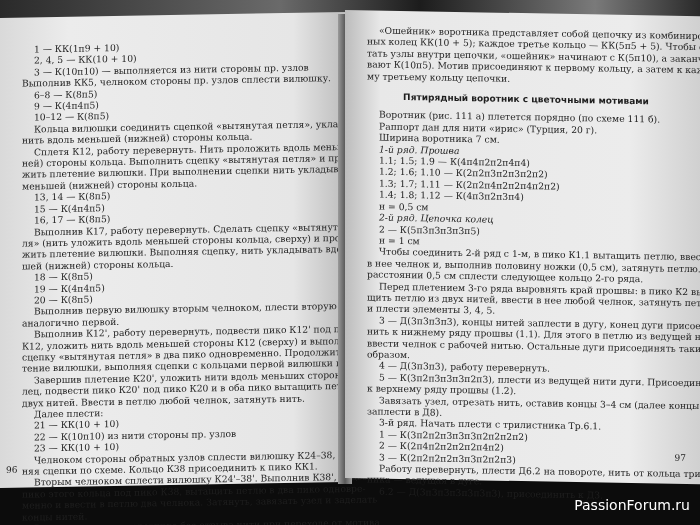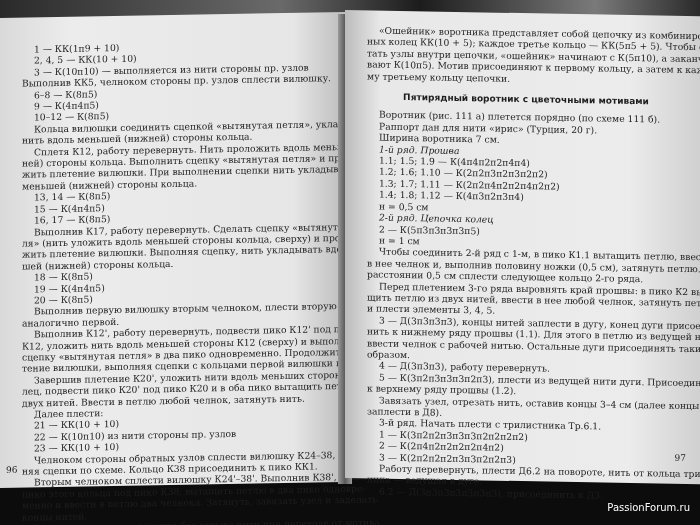--- a/index.html
+++ b/index.html
@@ -14,21 +14,21 @@
   .left .content { left:22px; top:26px; width:310px; }
   .right .content { left:22px; top:14px; width:318px; }
   .ln { white-space:nowrap; margin:0; }
   .ind { padding-left:12px; }
   .list { padding-left:12px; }
   .heading { text-align:center; font-family:"DejaVu Sans", sans-serif; font-weight:bold; font-size:9px; margin:10px 0 6px 0; }
   .it { font-style:italic; }
   .pnum { position:absolute; font-size:9px; }
   .left .pnum { left:6px; bottom:12px; }
   .right .pnum { right:14px; bottom:20px; }
-  .watermark { position:absolute; right:10px; bottom:12px; color:#ffffff; font-family:"DejaVu Sans", sans-serif; font-size:10px; }
+  .watermark { position:absolute; right:10px; bottom:12px; color:#ffffff; font-family:"DejaVu Sans", sans-serif; font-size:14px; }
 </style>
 </head>
 <body>
 
 <div class="bg-top"></div>
 <div class="bg-bottom"></div>
 
 <div class="page left">
   <div class="content" id="left-content">
       <p class="ln list">1 — КК(1п9 + 10)</p>

